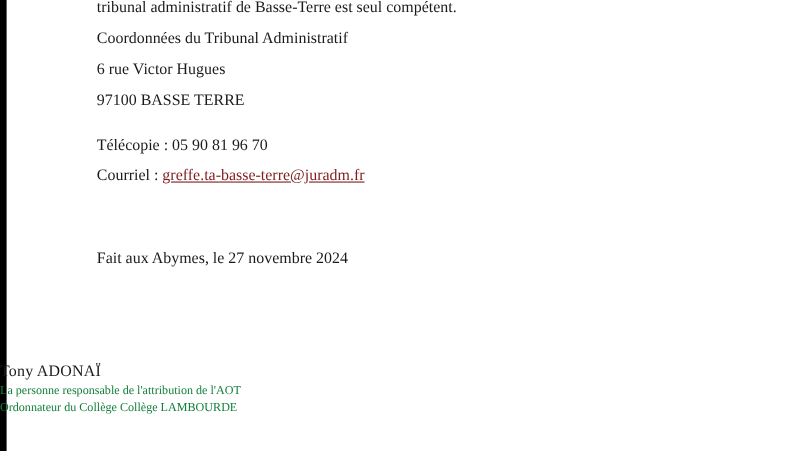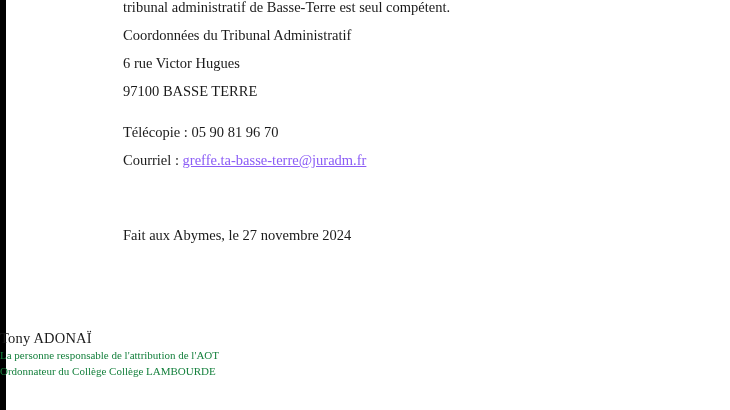--- a/index.html
+++ b/index.html
@@ -36,30 +36,29 @@
     position: absolute;
     left: 88px;
     top: 0px;
     width: 560px;
   }
   .line {
     font-size: 14.5px;
     line-height: 15px;
     color: #1a1a1a;
     white-space: pre;
-    margin-left: 35px;
   }
   .para-gap {
     height: 13px;
   }
   .spacer-large {
     height: 30px;
   }
   .link {
-    color: #8b5cf6;
+    color: #7f1d1d;
     text-decoration: underline;
   }
   .signature-block {
     position: absolute;
     left: 0;
     top: 330px;
     width: 730px;
   }
   .sig-name {
     font-size: 14.5px;

